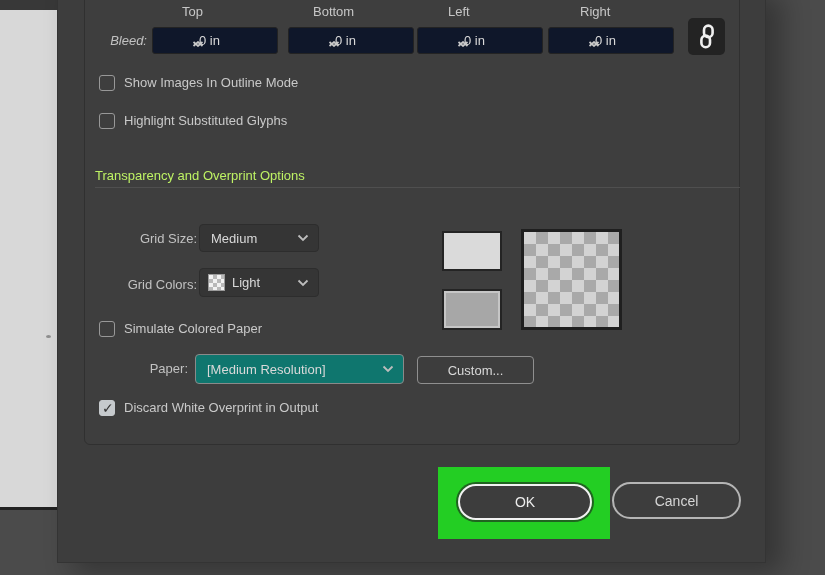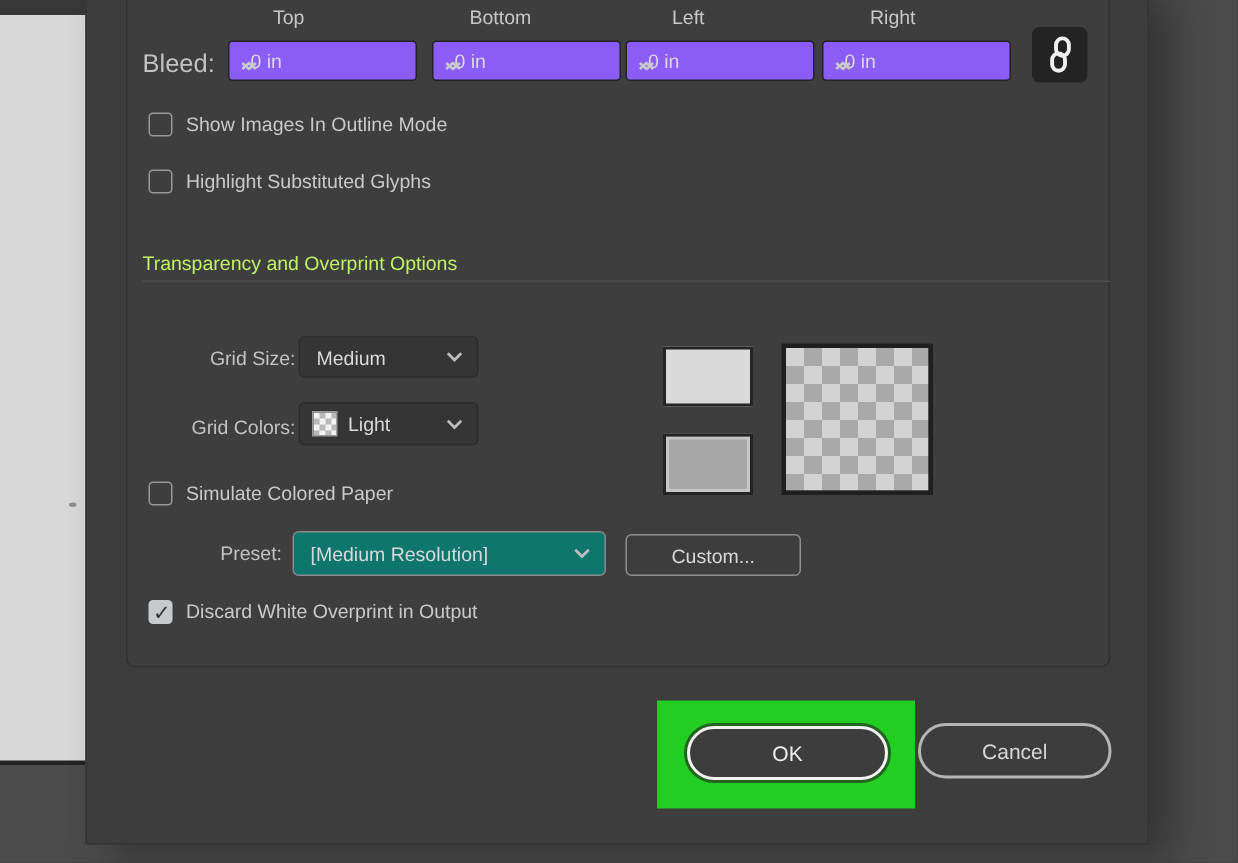--- a/index.html
+++ b/index.html
@@ -16,27 +16,27 @@
 
   
   .dialog{left:57px;top:-14px;width:709px;height:577px;background:#3d3d3d;
           border:1px solid #343434;box-shadow:16px 10px 26px rgba(0,0,0,.30);}
   .panel{left:84px;top:-14px;width:656px;height:459px;background:#3e3e3e;
          border:1px solid #303030;border-radius:6px;}
 
   
   .collabel{top:4px;font-size:13px;color:#c7c7c7;white-space:nowrap;}
   .lbl{font-size:13px;color:#c2c2c2;white-space:nowrap;}
-  .bleed-label{left:95px;top:33px;width:52px;font-size:17px;color:#c2c2c2;}
+  .bleed-label{left:95px;top:33px;width:52px;text-align:right;font-size:13px;color:#c2c2c2;font-style:italic;}
   .section-title{left:95px;top:168px;font-size:13px;color:#bef264;}
   .divider{left:95px;top:187px;width:645px;height:1px;background:#4f4f4f;}
 
   
-  .field{top:27px;width:126px;height:27px;background:#8b5cf6;border:1px solid #232323;
-         border-radius:3px;display:flex;align-items:center;}
+  .field{top:27px;width:126px;height:27px;background:#0f172a;border:1px solid #232323;
+         border-radius:3px;display:flex;align-items:center;padding-left:32px;}
   .spin{position:static;display:flex;flex-direction:column;gap:3px;margin:0 7px 0 7px;}
   .spin svg{display:block;}
   .val{position:static;font-size:13px;color:#dadada;}
 
   .link-btn{left:688px;top:18px;width:37px;height:37px;background:#232323;border-radius:5px;
             display:flex;align-items:center;justify-content:center;}
   .link-btn svg{position:static;}
 
   
   .cb{width:16px;height:16px;border:1px solid #989898;border-radius:3px;background:transparent;}
@@ -174,21 +174,21 @@
       </svg>
   </div>
 
   <div class="swatch1"></div>
   <div class="swatch2"></div>
   <div class="checker"></div>
 
   <div class="cb" style="left:99px;top:321px"></div>
   <span class="cb-label" style="left:124px;top:321px">Simulate Colored Paper</span>
 
-  <span class="lbl" style="left:95px;top:361px;width:93px;text-align:right">Preset:</span>
+  <span class="lbl" style="left:95px;top:361px;width:93px;text-align:right">Paper:</span>
   <div class="dd outlined" style="left:195px;top:354px;width:209px;height:30px">
     <span class="txt">[Medium Resolution]</span>
     <svg width="12" height="8" viewBox="0 0 12 8">
       <path d="M1.5 1.5 L6 6 L10.5 1.5" stroke="#bdbdbd" stroke-width="1.8" fill="none"></path>
       </svg>
   </div>
   <div class="btn-plain" style="left:417px;top:356px;width:117px;height:28px">Custom...</div>
 
   <div class="cb checked" style="left:99px;top:400px"></div>
   <span class="cb-label" style="left:124px;top:400px">Discard White Overprint in Output</span>

